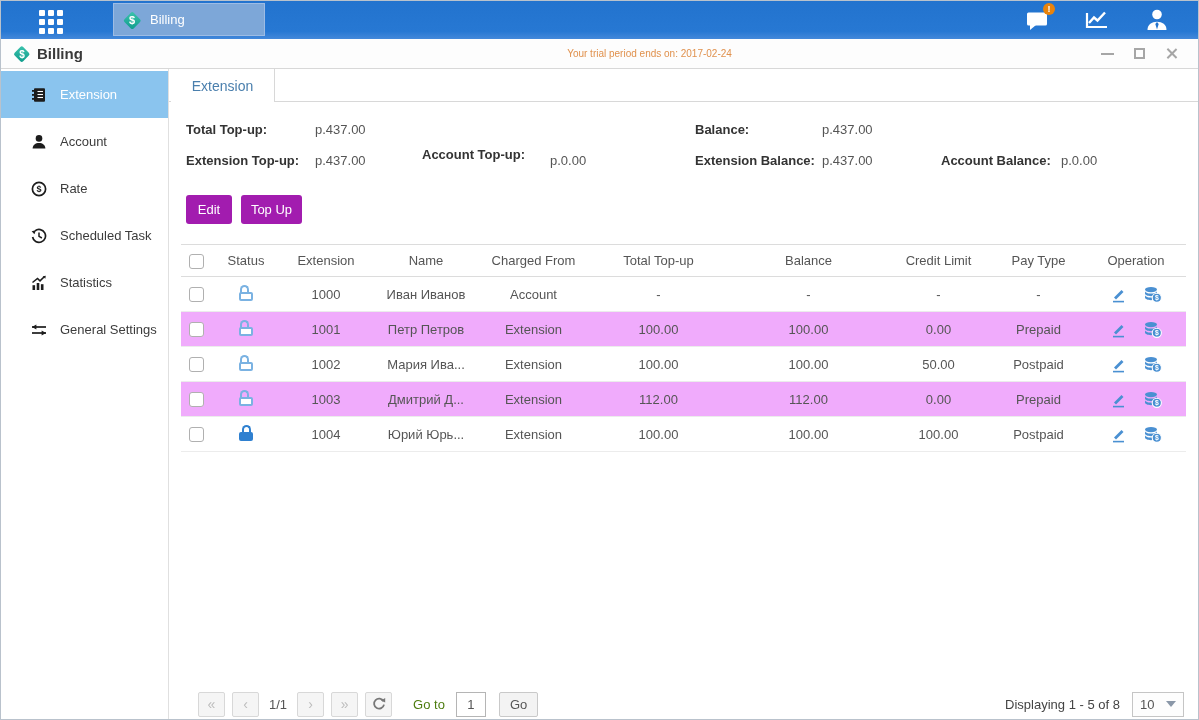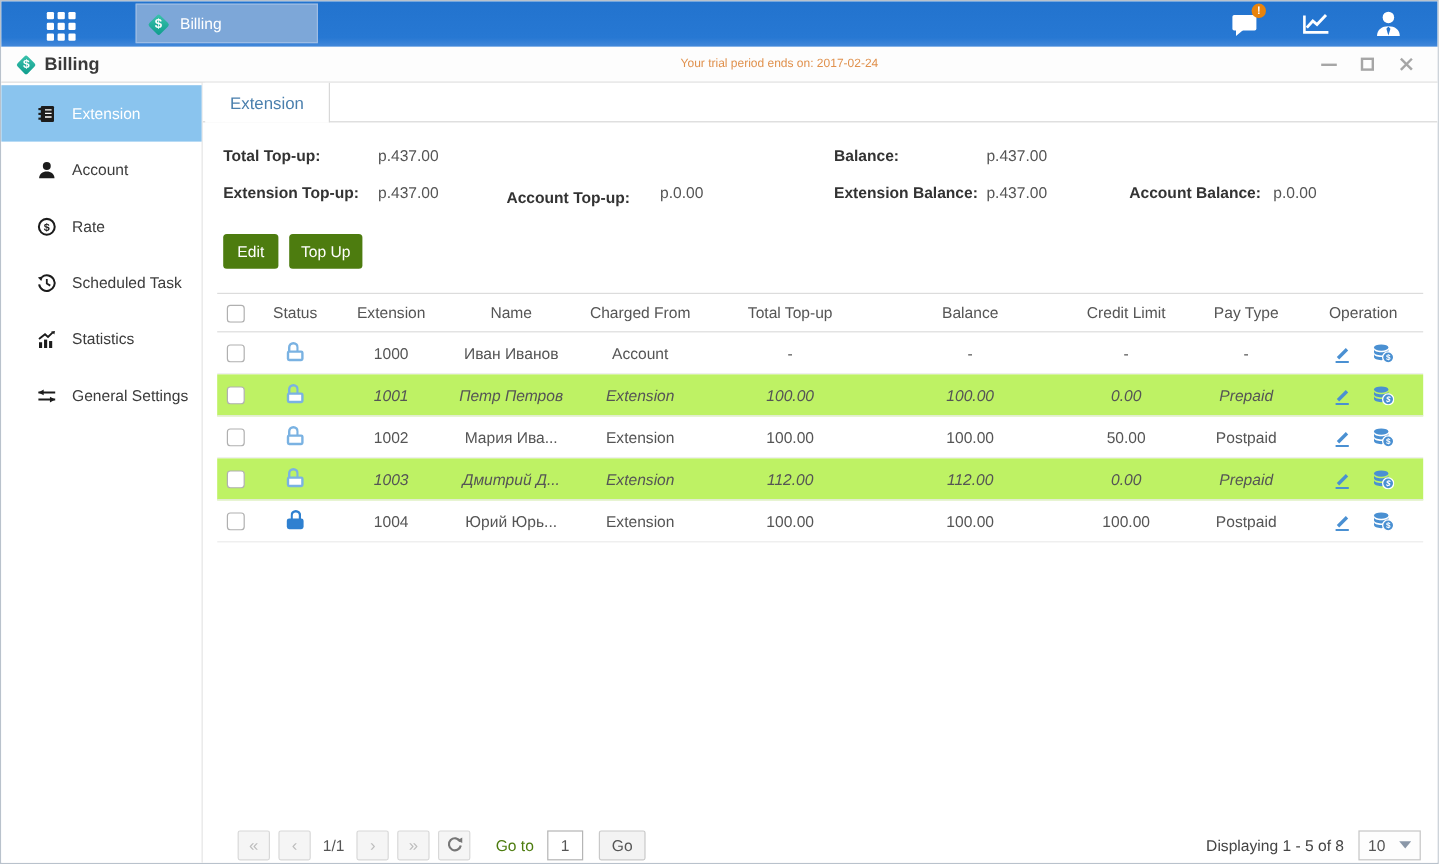--- a/index.html
+++ b/index.html
@@ -64,30 +64,30 @@
   .tab-active { position:absolute; left:2px; top:0; width:104px; height:33px;
               background:#fff; border-right:1px solid #d8d8d8; color:#4a7fad;
               font-size:14px; display:flex; align-items:center; justify-content:center;
               cursor:pointer; z-index:2; }
   .tab-active::after { content:""; position:absolute; left:0; bottom:-1px; width:100%;
               height:1px; background:#fff; }
 
   .lbl { position:absolute; font-weight:bold; color:#333; white-space:nowrap; }
   .val { position:absolute; color:#555; white-space:nowrap; }
 
-  .btn-blue { position:absolute; height:29px; background:#4d7c0f; color:#fff;
+  .btn-blue { position:absolute; height:29px; background:#a21caf; color:#fff;
               border:none; border-radius:3px; font-size:13px; cursor:pointer;
               font-family:inherit; }
 
   
   .table { position:absolute; left:12px; top:175px; width:1005px; }
   .thead { display:flex; align-items:center; height:33px; border-top:1px solid #dcdcdc;
            border-bottom:1px solid #dcdcdc; color:#555; }
   .trow { display:flex; align-items:center; height:35px; border-bottom:1px solid #ececec; }
-  .trow.alt { background:#bef264;font-style:italic; }
+  .trow.alt { background:#f0abfc; }
   .cell { text-align:center; overflow:hidden; white-space:nowrap; }
   .c0{width:30px}.c1{width:70px}.c2{width:90px}.c3{width:110px}.c4{width:105px}
   .c5{width:145px}.c6{width:155px}.c7{width:105px}.c8{width:95px}.c9{width:100px}
   .ops { display:flex; justify-content:center; align-items:center; gap:16px; }
   .ops svg { cursor:pointer; }
 
   .cb { display:inline-block; width:15px; height:15px; border:1px solid #b0b0b0;
         border-radius:3px; background:#fff; vertical-align:middle; cursor:pointer; }
 
   .lock { position:relative; display:inline-block; width:15px; height:16px; }
@@ -253,21 +253,21 @@
         <span>Extension</span>
       </div>
     </div>
 
     <span class="lbl" style="left:17px;top:53px">Total Top-up:</span>
     <span class="val" style="left:146px;top:53px">p.437.00</span>
     <span class="lbl" style="left:526px;top:53px">Balance:</span>
     <span class="val" style="left:653px;top:53px">p.437.00</span>
     <span class="lbl" style="left:17px;top:84px">Extension Top-up:</span>
     <span class="val" style="left:146px;top:84px">p.437.00</span>
-    <span class="lbl" style="left:253px;top:88px">Account Top-up:</span>
+    <span class="lbl" style="left:253px;top:78px">Account Top-up:</span>
     <span class="val" style="left:381px;top:84px">p.0.00</span>
     <span class="lbl" style="left:526px;top:84px">Extension Balance:</span>
     <span class="val" style="left:653px;top:84px">p.437.00</span>
     <span class="lbl" style="left:772px;top:84px">Account Balance:</span>
     <span class="val" style="left:892px;top:84px">p.0.00</span>
 
     <button class="btn-blue" style="left:17px;top:126px;width:46px">Edit</button>
     <button class="btn-blue" style="left:72px;top:126px;width:61px">Top Up</button>
 
     <div class="table">

